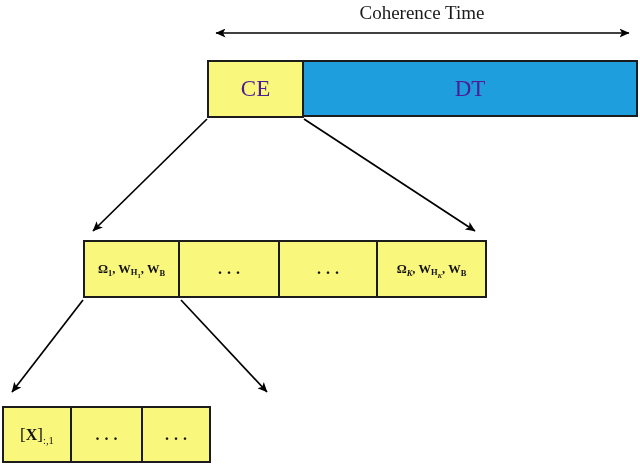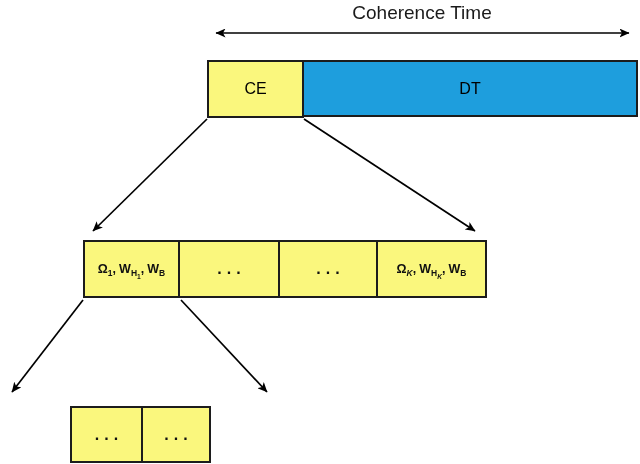--- a/index.html
+++ b/index.html
@@ -1,34 +1,34 @@
 <!DOCTYPE html>
 <html style="--yellow: #FAF77D; --blue: #1E9EDD; --border: #1c1c1c; --arrow: #000000; --page_bg: #ffffff;"><head>
 <meta charset="utf-8">
 <style>
   html,body{margin:0;padding:0;background:#fff;}
   .stage{
     position:relative;width:640px;height:464px;overflow:hidden;
     background:var(--page_bg,#fff);
-    font-family:Liberation Sans, sans-serif;
+    font-family:Liberation Serif, serif;
     color:#111;
   }
   .title{
     position:absolute;left:207px;top:0px;width:430px;height:26px;
     text-align:center;font-size:19px;line-height:26px;color:#1a1a1a;
   }
   .arrows{position:absolute;left:0;top:0;width:640px;height:464px;pointer-events:none;}
   .cell{
     position:absolute;box-sizing:border-box;
     border:2px solid var(--border,#1c1c1c);
     background:var(--yellow,#FAF77D);
     display:flex;align-items:center;justify-content:center;
   }
   .cell.dt{background:var(--blue,#1E9EDD);}
-  .bar-label{font-size:16px;color:#000000;}
+  .bar-label{font-size:23px;color:#4c1d95;}
   
   .m{font-weight:700;font-size:12.5px;white-space:nowrap;color:#111;}
   .m sub{font-size:0.68em;line-height:0;vertical-align:-0.35em;}
   .m sub sub{font-size:0.78em;vertical-align:-0.45em;}
   .cm{margin-right:3px;}
   .it{font-style:italic;}
   
   .m3{font-size:16px;white-space:nowrap;color:#111;}
   .m3 .br{font-weight:400;font-size:17px;}
   .m3 .bx{font-weight:700;}
@@ -68,20 +68,23 @@
   <div class="cell" style="left:178px;top:240px;width:102px;height:58px">
     <span class="dots">...</span>
   </div>
   <div class="cell" style="left:278px;top:240px;width:100px;height:58px">
     <span class="dots">...</span>
   </div>
   <div class="cell" style="left:376px;top:240px;width:111px;height:58px">
     <span class="m"><span>Ω</span><sub class="it">K</sub><span class="cm">,</span><span>W</span><sub><span>H</span><sub class="it">K</sub></sub><span class="cm">,</span><span>W</span><sub>B</sub></span>
   </div>
 
+  <div class="cell" style="left:2px;top:406px;width:70px;height:57px">
+    <span class="m3"><span class="br">[</span><span class="bx">X</span><span class="br">]</span><sub><span>:,</span><span>1</span></sub></span>
+  </div>
   <div class="cell" style="left:70px;top:406px;width:73px;height:57px">
     <span class="dots">...</span>
   </div>
   <div class="cell" style="left:141px;top:406px;width:70px;height:57px">
     <span class="dots">...</span>
   </div>
 
 </div>
 
 </body></html>

